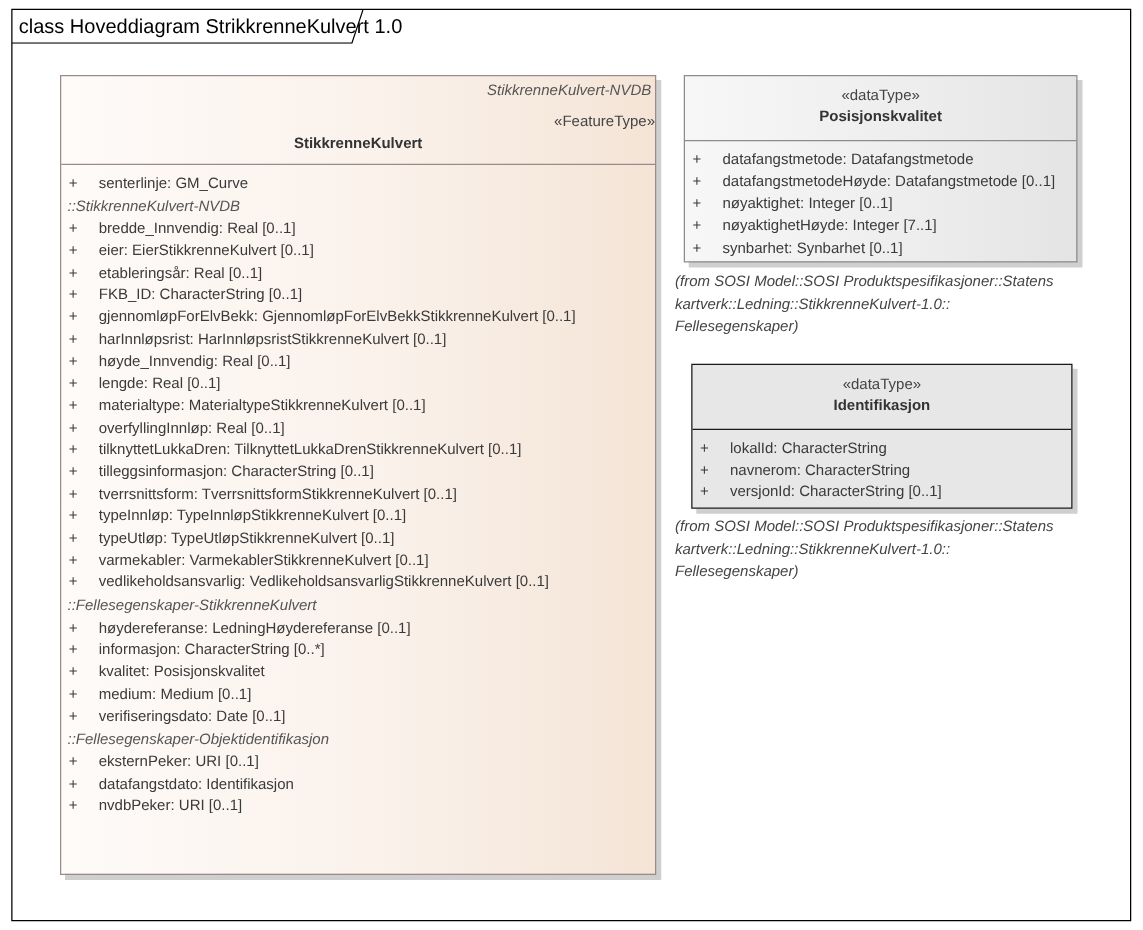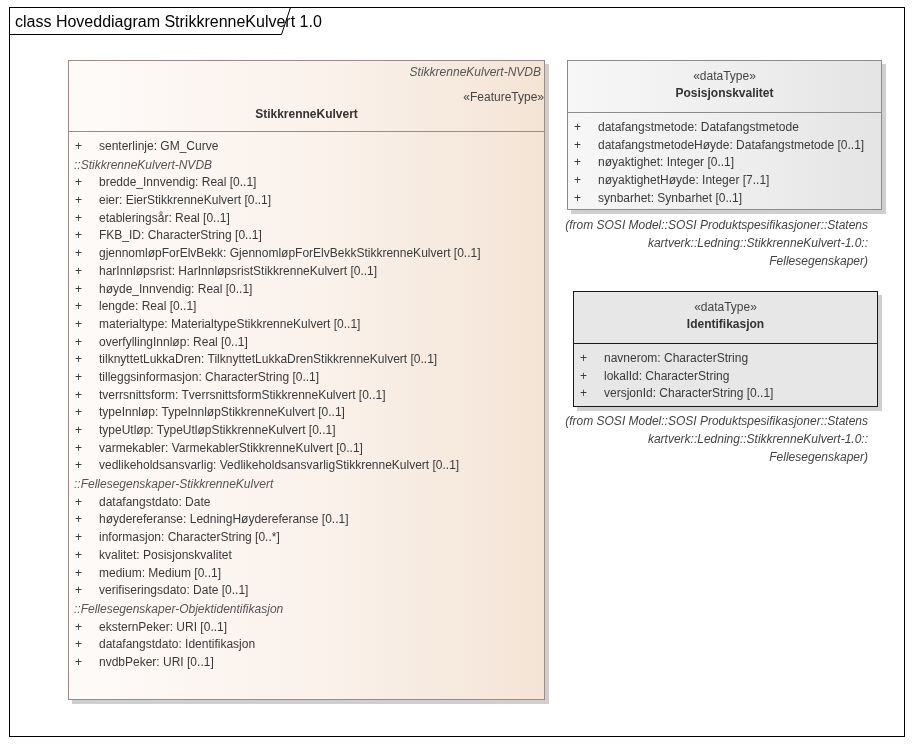--- a/index.html
+++ b/index.html
@@ -5,21 +5,21 @@
   html, body { margin: 0; padding: 0; background: #ffffff; }
   body { width: 914px; height: 744px; position: relative; overflow: hidden;
          font-family: "Liberation Sans", "DejaVu Sans", sans-serif; color: #333; }
   .frame { position: absolute; left: 9px; top: 7px; width: 896px; height: 730px;
            border: 1px solid #000; box-sizing: border-box; }
   .frame-tab { position: absolute; left: 9px; top: 7px; height: 27px; width: 281px; }
   .frame-tab svg { position: absolute; left: 0; top: 0; }
   .frame-title { position: absolute; left: 6px; top: 6px; font-size: 16px; color: #000;
                  white-space: nowrap; }
 
-  .cls { position: absolute; box-sizing: border-box; margin-left: 20px; }
+  .cls { position: absolute; box-sizing: border-box; }
   .cls .shadow { position: absolute; left: 4px; top: 4px; right: -4px; bottom: -4px;
                  background: #cfcfcf; z-index: 0; }
   .cls .body { position: absolute; inset: 0; z-index: 1; box-sizing: border-box; }
 
   .feature .body { border: 1px solid #9b8a8a;
                    background: linear-gradient(90deg, #fefbf9 0%, #faf1ea 55%, #f4e4d6 100%); }
   .dt1 .body { border: 1px solid #8c8c8c;
                background: linear-gradient(90deg, #f7f7f7 0%, #ededed 60%, #e4e4e4 100%); }
   .dt2 .body { border: 1px solid #1a1a1a; background: #e7e7e7; }
 
@@ -33,21 +33,21 @@
   .cname { font-size: 12px; font-weight: bold; color: #333; margin-top: 3px; }
   .feature .stereo { padding-top: 29px; text-align: right; }
   .dt1 .stereo, .dt2 .stereo { padding-top: 8px; }
 
   .attrs { padding: 6px 0 0 5px; }
   .row { height: 17.7px; line-height: 17.7px; font-size: 12px; white-space: nowrap; color: #3a3a3a; }
   .row .plus { display: inline-block; width: 24px; padding-left: 1px; }
   .section { height: 17.7px; line-height: 17.7px; font-size: 12px; font-style: italic; color: #555;
              white-space: nowrap; margin-top: 1px; }
 
-  .from { position: absolute; text-align: right; font-style: italic; font-size: 12px;
+  .from { position: absolute; text-align: left; font-style: italic; font-size: 12px;
           line-height: 18px; color: #444; }
 </style>
 </head>
 <body>
 
 <div class="frame"></div>
 <div class="frame-tab">
   <svg width="282" height="28">
     <polyline points="0.5,27.5 272.5,27.5 281.5,0.5" fill="none" stroke="#000" stroke-width="1"></polyline>
   </svg>
@@ -78,21 +78,20 @@
       <div class="row"><span class="plus">+</span><span>overfyllingInnløp: Real [0..1]</span></div>
       <div class="row"><span class="plus">+</span><span>tilknyttetLukkaDren: TilknyttetLukkaDrenStikkrenneKulvert [0..1]</span></div>
       <div class="row"><span class="plus">+</span><span>tilleggsinformasjon: CharacterString [0..1]</span></div>
       <div class="row"><span class="plus">+</span><span>tverrsnittsform: TverrsnittsformStikkrenneKulvert [0..1]</span></div>
       <div class="row"><span class="plus">+</span><span>typeInnløp: TypeInnløpStikkrenneKulvert [0..1]</span></div>
       <div class="row"><span class="plus">+</span><span>typeUtløp: TypeUtløpStikkrenneKulvert [0..1]</span></div>
       <div class="row"><span class="plus">+</span><span>varmekabler: VarmekablerStikkrenneKulvert [0..1]</span></div>
       <div class="row"><span class="plus">+</span><span>vedlikeholdsansvarlig: VedlikeholdsansvarligStikkrenneKulvert [0..1]</span></div>
 
       <div class="section">::Fellesegenskaper-StikkrenneKulvert</div>
-      <div class="row"><span class="plus">+</span><span>datafangstdato: Date</span></div>
       <div class="row"><span class="plus">+</span><span>høydereferanse: LedningHøydereferanse [0..1]</span></div>
       <div class="row"><span class="plus">+</span><span>informasjon: CharacterString [0..*]</span></div>
       <div class="row"><span class="plus">+</span><span>kvalitet: Posisjonskvalitet</span></div>
       <div class="row"><span class="plus">+</span><span>medium: Medium [0..1]</span></div>
       <div class="row"><span class="plus">+</span><span>verifiseringsdato: Date [0..1]</span></div>
 
       <div class="section">::Fellesegenskaper-Objektidentifikasjon</div>
       <div class="row"><span class="plus">+</span><span>eksternPeker: URI [0..1]</span></div>
       <div class="row"><span class="plus">+</span><span>datafangstdato: Identifikasjon</span></div>
       <div class="row"><span class="plus">+</span><span>nvdbPeker: URI [0..1]</span></div>
@@ -123,22 +122,22 @@
 </div>
 
 <div class="cls dt2" style="left:553px; top:291px; width:305px; height:116px;">
   <div class="shadow"></div>
   <div class="body">
     <div class="hdr">
       <div class="stereo">«dataType»</div>
       <div class="cname">Identifikasjon</div>
     </div>
     <div class="attrs">
+      <div class="row"><span class="plus">+</span><span>lokalId: CharacterString</span></div>
       <div class="row"><span class="plus">+</span><span>navnerom: CharacterString</span></div>
-      <div class="row"><span class="plus">+</span><span>lokalId: CharacterString</span></div>
       <div class="row"><span class="plus">+</span><span>versjonId: CharacterString [0..1]</span></div>
     </div>
   </div>
 </div>
 <div class="from" style="left:540px; top:412px; width:328px;">
   <div>(from SOSI Model::SOSI Produktspesifikasjoner::Statens</div>
   <div>kartverk::Ledning::StikkrenneKulvert-1.0::</div>
   <div>Fellesegenskaper)</div>
 </div>
 

